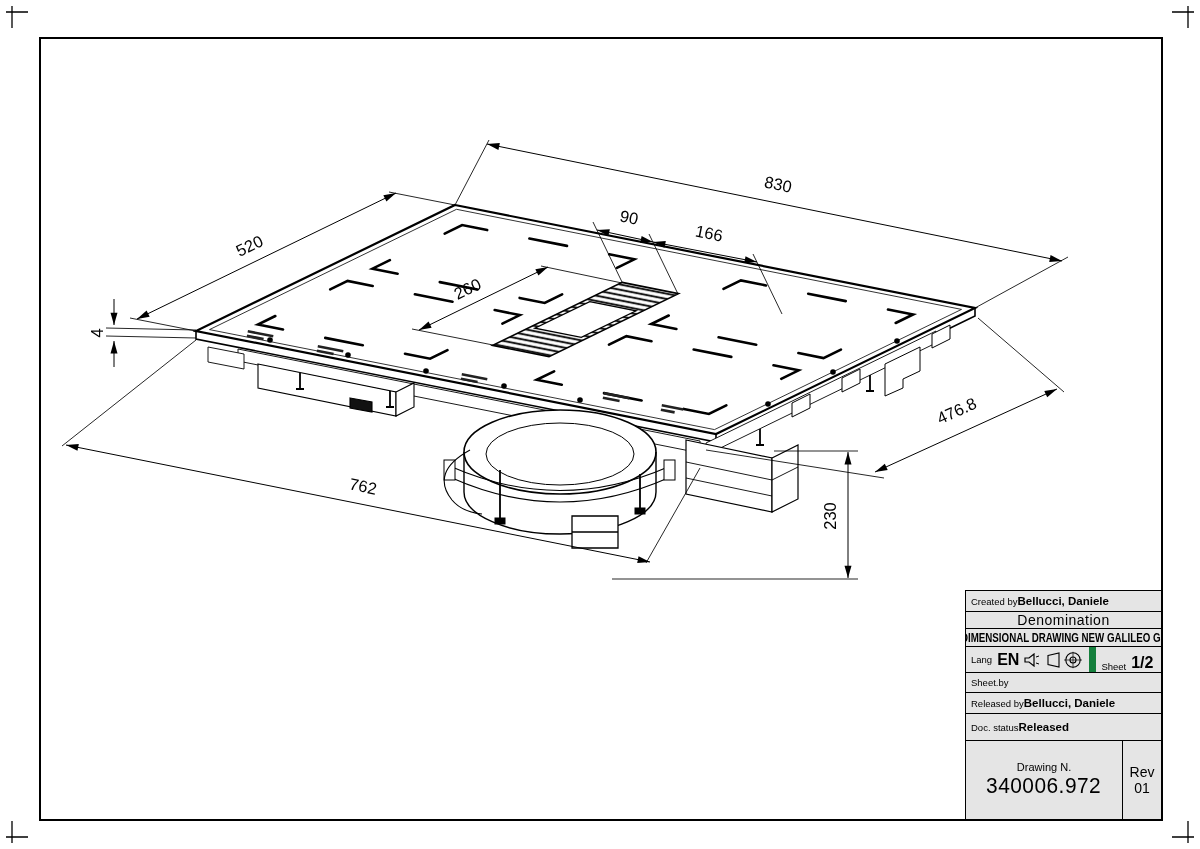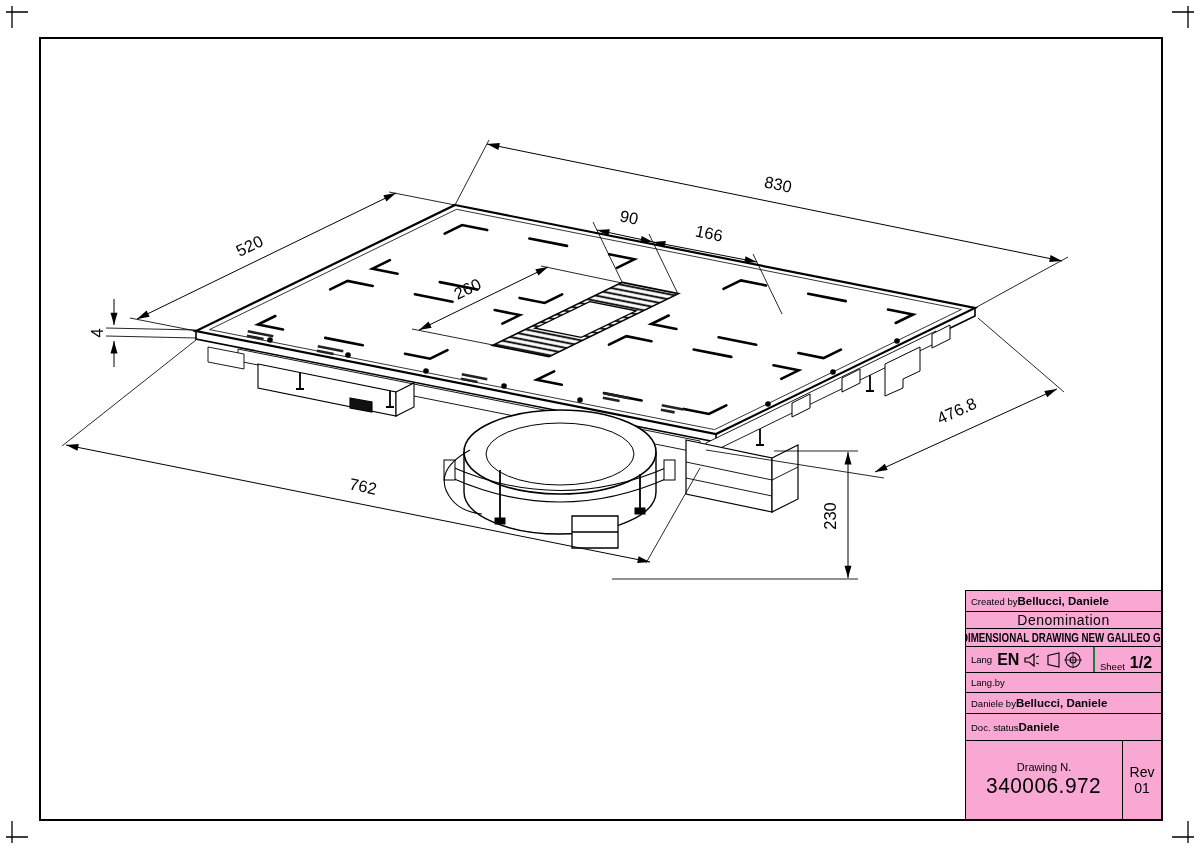--- a/index.html
+++ b/index.html
@@ -2,33 +2,33 @@
 <html><head>
 <meta charset="utf-8">
 <style>
   html,body{margin:0;padding:0;background:#e8e8e8;}
   .page{position:relative;width:1200px;height:849px;background:#ffffff;
         font-family:"Liberation Sans",sans-serif;color:#000;overflow:hidden;}
   .page svg.main{position:absolute;left:0;top:0;}
   .dimtext{font-size:16.5px;fill:#000;text-anchor:middle;font-family:"Liberation Sans",sans-serif;}
   
   .title-block{position:absolute;left:965px;top:590px;width:197px;height:230px;
-               background:#f9a8d4;border:1.5px solid #000;box-sizing:border-box;
+               background:#e5e5e5;border:1.5px solid #000;box-sizing:border-box;
                display:flex;flex-direction:column;}
   .tb-row{border-bottom:1px solid #000;display:flex;align-items:center;
           padding:0 5px;box-sizing:border-box;flex:none;}
   .tb-label{font-size:9.5px;white-space:nowrap;}
   .tb-value{font-size:11.5px;font-weight:bold;margin-left:0;white-space:nowrap;}
   .tb-center{justify-content:center;}
   .tb-denom-label{font-size:14px;letter-spacing:0.5px;}
   .tb-denom-value{font-size:12.5px;font-weight:bold;white-space:nowrap;
                   transform:scaleX(0.78);transform-origin:center;}
   .tb-split{padding:0;}
   .tb-cell{display:flex;align-items:center;height:100%;padding:0 5px;box-sizing:border-box;}
-  .tb-cell.left{flex:1;border-right:2px solid #15803d;}
+  .tb-cell.left{flex:1;border-right:7px solid #15803d;}
   .tb-cell.right{width:66px;align-items:flex-end;}
   .tb-big{font-size:16px;font-weight:bold;margin-left:5px;}
   .tb-bottom{flex:1;display:flex;padding:0;border-bottom:none;align-items:stretch;}
   .tb-dn{flex:1;border-right:1px solid #000;display:flex;flex-direction:column;
          align-items:center;justify-content:center;}
   .tb-dn-label{font-size:11px;}
   .tb-dn-value{font-size:22px;letter-spacing:0.5px;transform:scaleX(0.95);white-space:nowrap;}
   .tb-rev{width:38px;display:flex;flex-direction:column;align-items:center;justify-content:center;}
   .tb-rev-label{font-size:14px;}
   .tb-rev-value{font-size:14px;}
@@ -226,29 +226,29 @@
         <circle cx="27" cy="9" r="3" fill="none" stroke="#000" stroke-width="1.1"></circle>
         <path d="M18,9 L36,9 M27,0.8 L27,17.2" stroke="#000" stroke-width="0.7"></path>
       </svg>
     </div>
     <div class="tb-cell right">
       <span class="tb-label">Sheet</span>
       <span class="tb-big">1/2</span>
     </div>
   </div>
   <div class="tb-row" style="height:20px">
-    <span class="tb-label">Lang.by</span>
+    <span class="tb-label">Sheet.by</span>
   </div>
   <div class="tb-row" style="height:21px">
-    <span class="tb-label">Daniele by</span>
+    <span class="tb-label">Released by</span>
     <span class="tb-value">Bellucci, Daniele</span>
   </div>
   <div class="tb-row" style="height:27px">
     <span class="tb-label">Doc. status</span>
-    <span class="tb-value">Daniele</span>
+    <span class="tb-value">Released</span>
   </div>
   <div class="tb-row tb-bottom">
     <div class="tb-dn">
       <span class="tb-dn-label">Drawing N.</span>
       <span class="tb-dn-value">340006.972</span>
     </div>
     <div class="tb-rev">
       <span class="tb-rev-label">Rev</span>
       <span class="tb-rev-value">01</span>
     </div>

